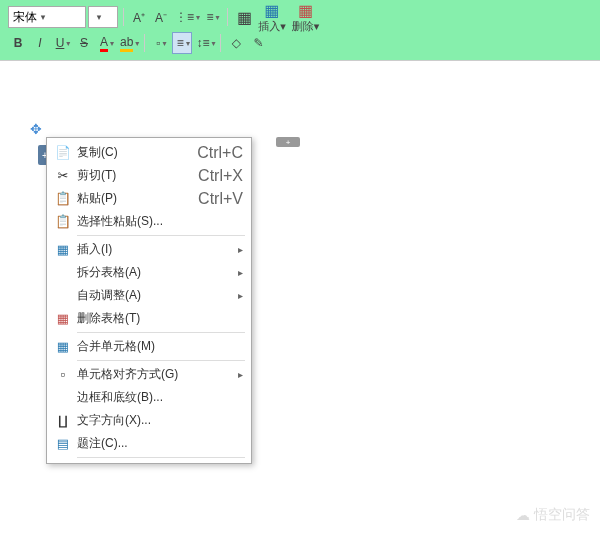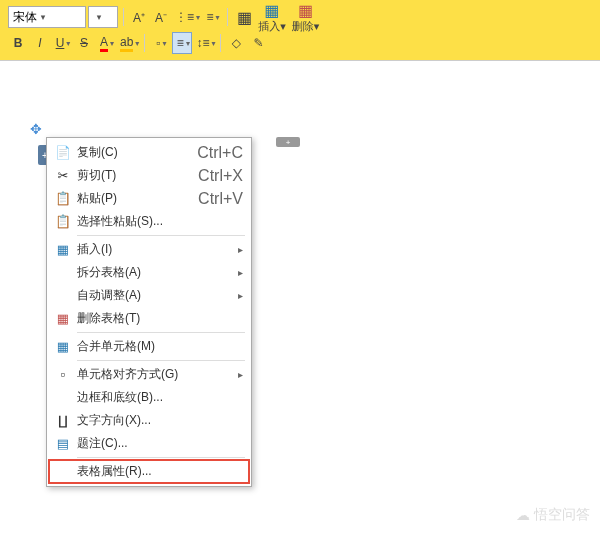--- a/index.html
+++ b/index.html
@@ -1,18 +1,18 @@
 <!DOCTYPE html>
 <html><head>
 <meta charset="utf-8">
 <style>
 * { box-sizing: border-box; margin: 0; padding: 0; }
 body { font-family: "Microsoft YaHei", "SimSun", sans-serif; font-size: 12px; background: #fff; width: 600px; height: 534px; overflow: hidden; position: relative; }
 
-.toolbar { border: 1px solid #ccc; border-top: none; border-left: none; border-right: none; padding: 4px 8px; background: #fde047; }
+.toolbar { border: 1px solid #ccc; border-top: none; border-left: none; border-right: none; padding: 4px 8px; background: #86efac; }
 .tb-row { display: flex; align-items: center; gap: 2px; height: 26px; }
 .font-select { border: 1px solid #aaa; background: #fff; height: 22px; display: flex; align-items: center; padding: 0 4px; font-size: 12px; }
 .font-name { width: 78px; }
 .font-size { width: 30px; }
 .dd-arrow { width: 12px; text-align: center; color: #555; font-size: 9px; }
 .tb-btn { min-width: 20px; height: 22px; display: inline-flex; align-items: center; justify-content: center; cursor: pointer; color: #444; padding: 0 2px; }
 .tb-btn.split { padding-right: 0; }
 .tb-btn .caret { font-size: 8px; margin-left: 2px; color: #666; }
 .sep { width: 1px; height: 18px; background: #ccc; margin: 0 3px; }
 .grp { display: flex; flex-direction: column; align-items: center; margin-left: 4px; font-size: 11px; color: #444; }
@@ -185,22 +185,19 @@
     </div>
     <div class="mi">
       <span class="mi-icon">∐</span>
       <span>文字方向(X)...</span>
     </div>
     <div class="mi">
       <span class="mi-icon" style="color:#2a7ab0">▤</span>
       <span>题注(C)...</span>
     </div>
     <div class="mi-sep"></div>
-    <div class="mi highlight">
-      <span>表格属性(R)...</span>
-    </div>
   </div>
 </div>
 
 <div class="watermark">
   <span>☁</span>
   <span>悟空问答</span>
 </div>
 
 </body></html>

